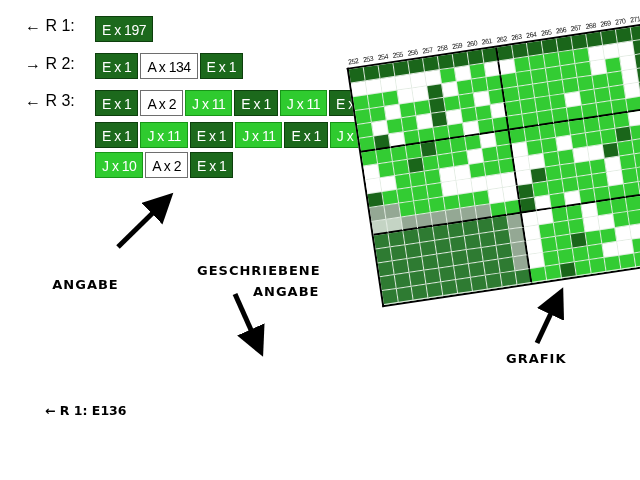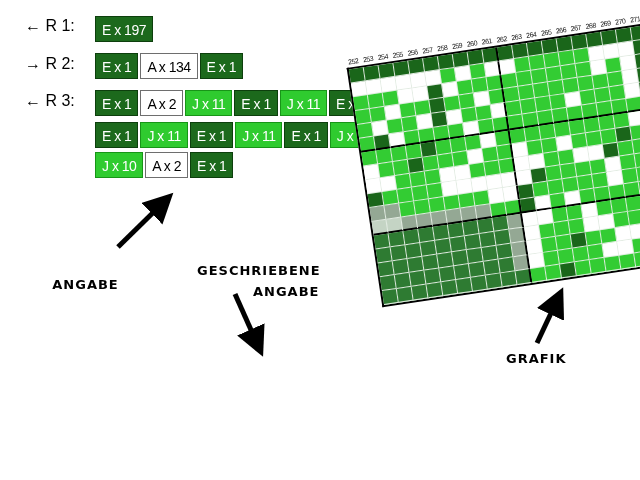--- a/index.html
+++ b/index.html
@@ -466,17 +466,18 @@
     <line x1="235" y1="294" x2="260" y2="350" stroke="#000" stroke-width="5" marker-end="url(#ah)"></line>
     <line x1="537" y1="343" x2="560" y2="294" stroke="#000" stroke-width="5" marker-end="url(#ah)"></line>
   </svg>
 
   <div class="ann" style="left:33px;top:277px;width:105px;text-align:center">ANGABE</div>
   <div class="ann" style="left:197px;top:263px">GESCHRIEBENE</div>
   <div class="ann" style="left:253px;top:284px">ANGABE</div>
   <div class="ann" style="left:506px;top:351px">GRAFIK</div>
 
   <div class="written">
+    <div>← R 1: E136</div>
     
     
   </div>
 
 </div>
 
 </body></html>

